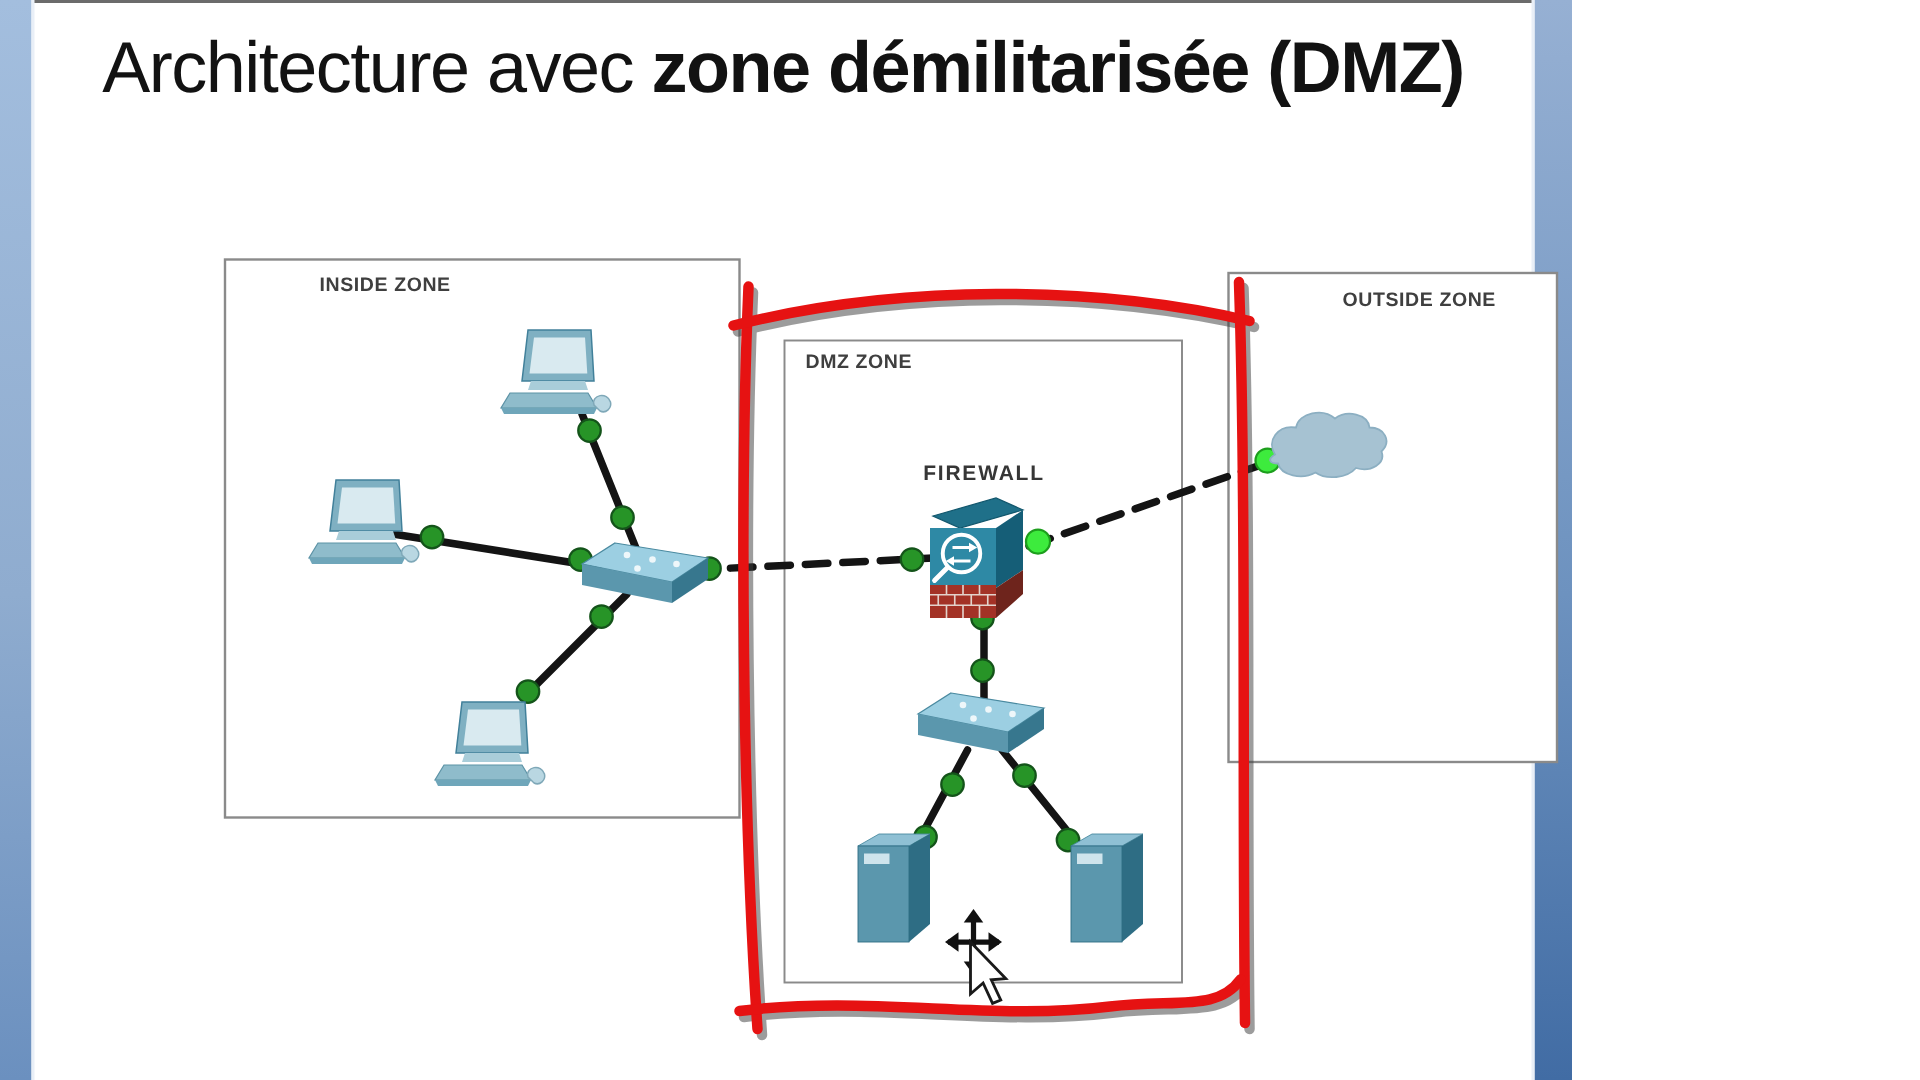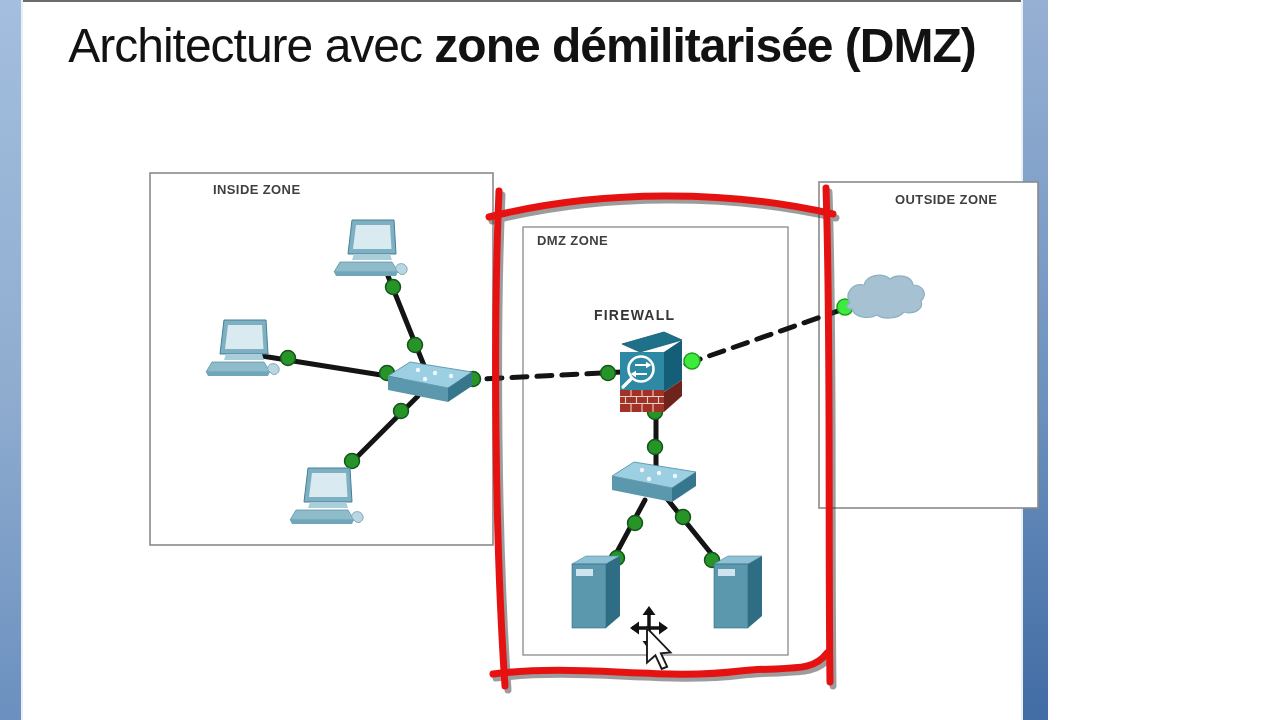--- a/index.html
+++ b/index.html
@@ -28,21 +28,21 @@
   .slide-title b{font-weight:700;}
   .diagram-svg{position:absolute;left:0;top:0;}
   .zone-label{
     position:absolute;font-size:13px;font-weight:700;color:#3f3f3f;
     letter-spacing:.4px;white-space:nowrap;
   }
   .label-inside{left:169px;top:182px;margin-left:44px;}
   .label-dmz{left:537px;top:233px;text-align:right;}
   .label-outside{left:867px;top:192px;margin-left:28px;}
   .label-firewall{
-    position:absolute;left:594px;top:307px;width:124px;
+    position:absolute;left:594px;top:307px;width:124px;text-align:center;
     font-size:14px;font-weight:700;color:#363636;letter-spacing:1.2px;
   }
 </style>
 </head>
 <body>
 
 <div class="stage">
 
   <div class="edge-strip-left"></div>
   <div class="edge-strip-right"></div>

